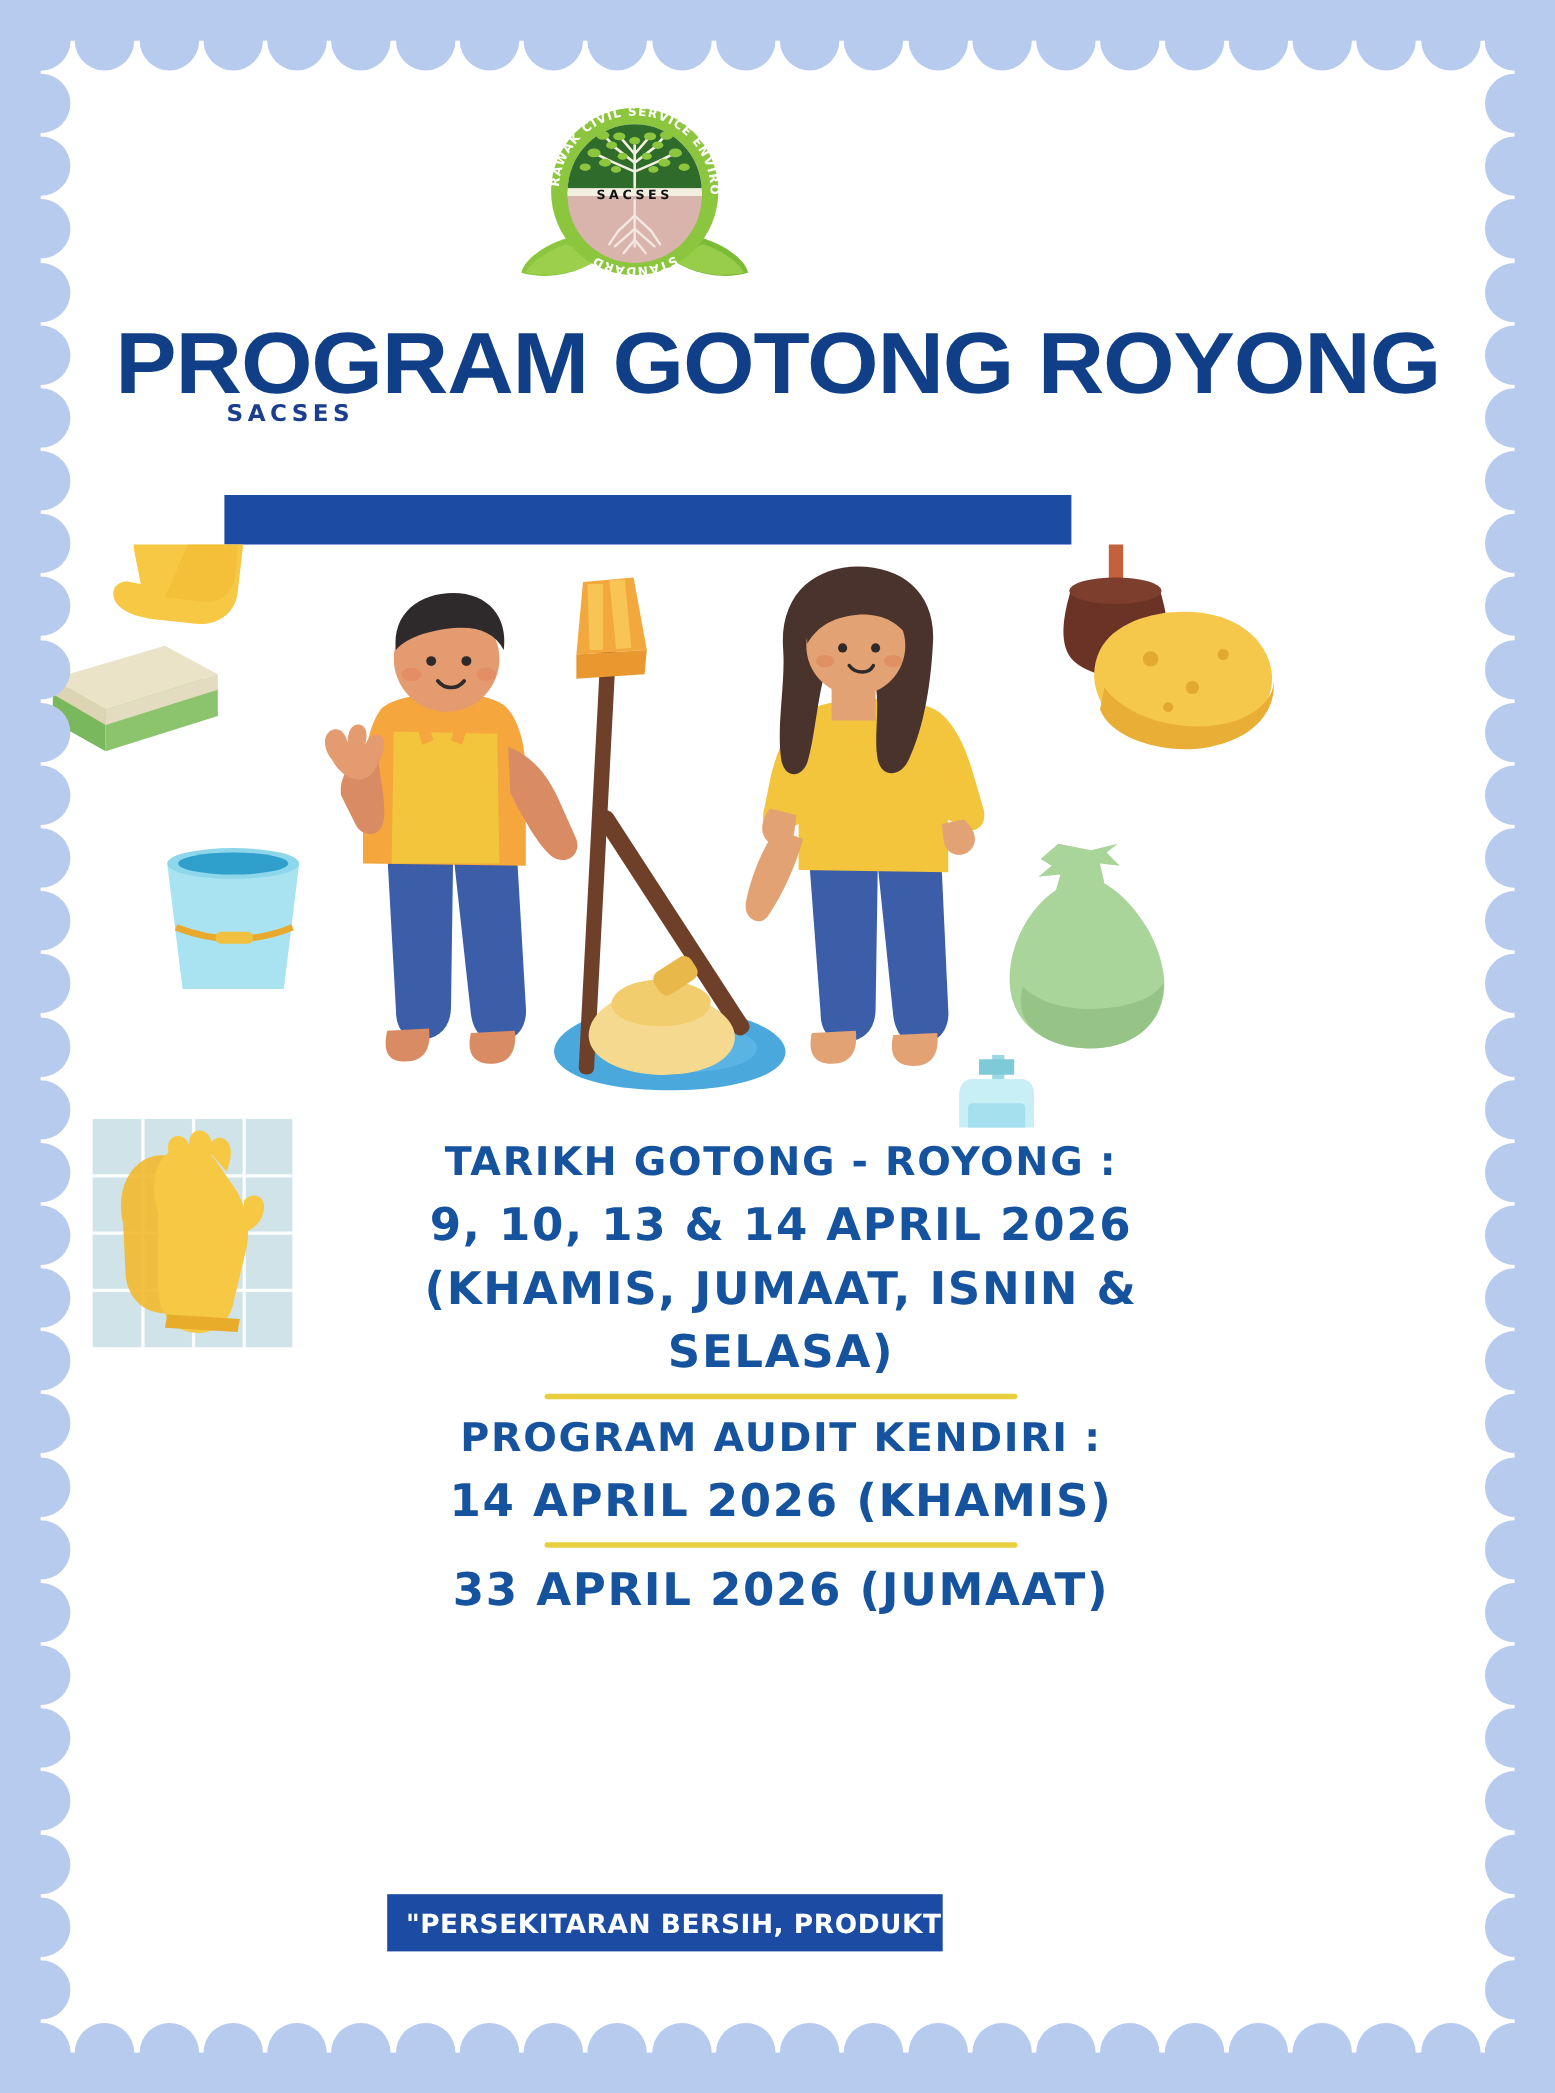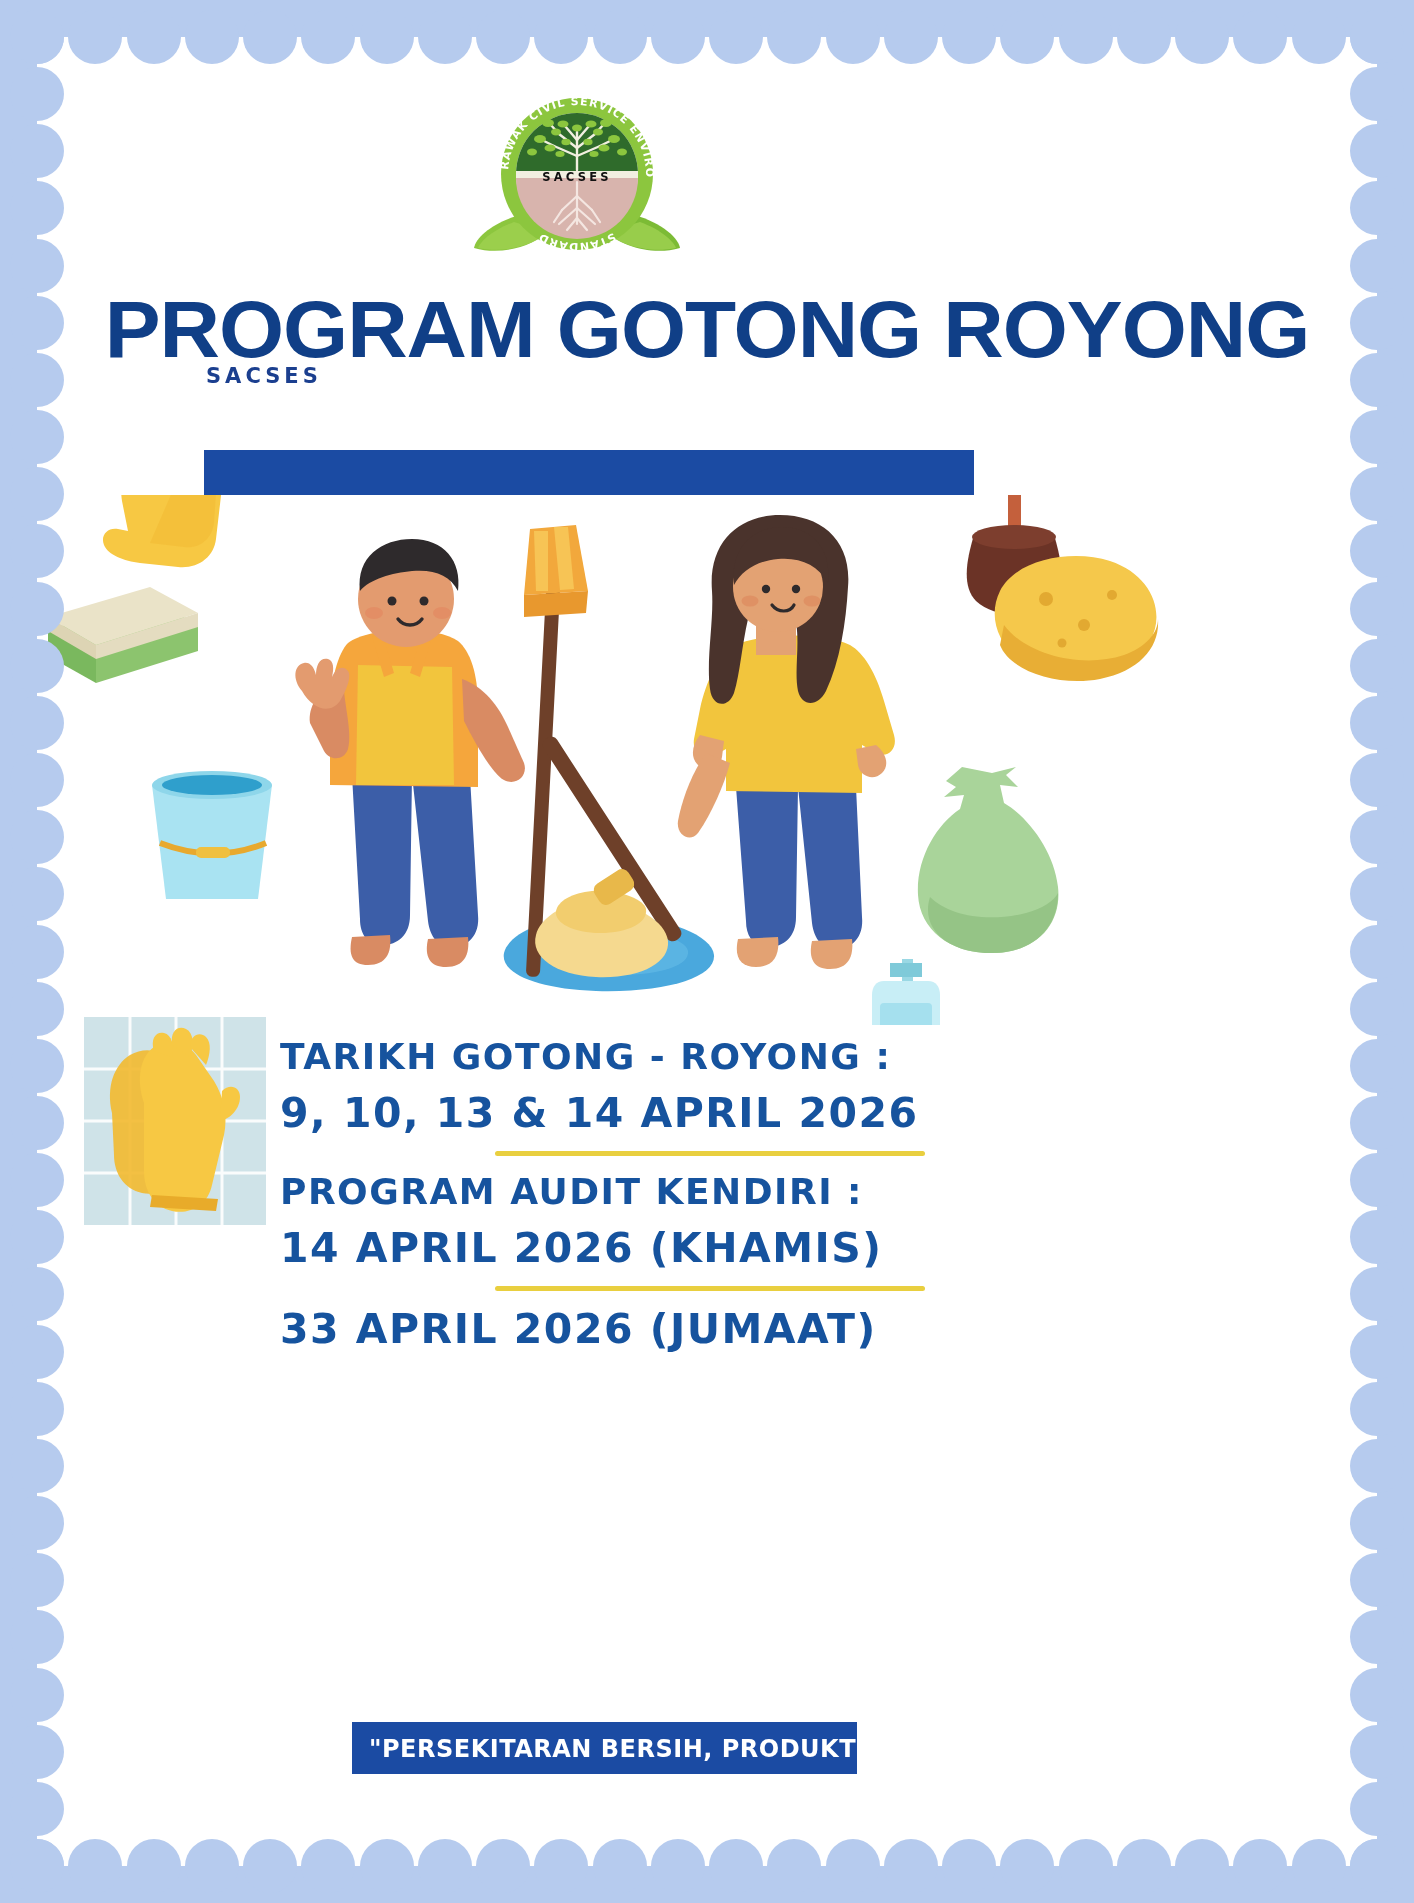--- a/index.html
+++ b/index.html
@@ -54,21 +54,21 @@
     position:absolute;left:204px;top:450px;width:770px;height:45px;
     background:#1b4ba3;
   }
 
   
   #illus{position:absolute;left:0;top:495px;width:1414px;height:530px;}
 
   
   #dates{
     position:absolute;left:280px;top:1030px;width:860px;
-    text-align:left;
+    text-align:center;
     color:#16539e;
     font-family:"DejaVu Sans", sans-serif;
     font-weight:bold;
   }
   .dline{ letter-spacing:1.5px; }
   .d-head{font-size:36px;line-height:54px;}
   .d-big{font-size:41px;line-height:58px;}
   .divider{
     height:5px;background:#e9cf3f;border-radius:3px;
     width:430px;margin:9px auto 9px auto;
@@ -376,20 +376,21 @@
       <path d="M88 28 C86 14 94 8 102 12 C110 16 110 28 106 40" fill="#f7c843"></path>
       <path d="M106 30 C106 18 116 14 122 20 C128 26 126 38 122 48" fill="#f7c843"></path>
       <path d="M138 74 C146 66 156 70 156 80 C156 92 146 102 136 104" fill="#f7c843"></path>
       <path d="M68 178 L134 182 L132 194 L66 190 Z" fill="#e8ab2a"></path>
     </svg>
   </div>
 
   <div id="dates">
     <div class="dline d-head">TARIKH GOTONG - ROYONG :</div>
     <div class="dline d-big">9, 10, 13 &amp; 14 APRIL 2026</div>
+    <div class="dline d-big">(KHAMIS, JUMAAT, ISNIN &amp; SELASA)</div>
 
     <div class="divider"></div>
 
     <div class="dline d-head">PROGRAM AUDIT KENDIRI :</div>
     <div class="dline d-big">14 APRIL 2026 (KHAMIS)</div>
 
     <div class="divider"></div>
 
     <div class="dline d-big">33 APRIL 2026 (JUMAAT)</div>
   </div>

